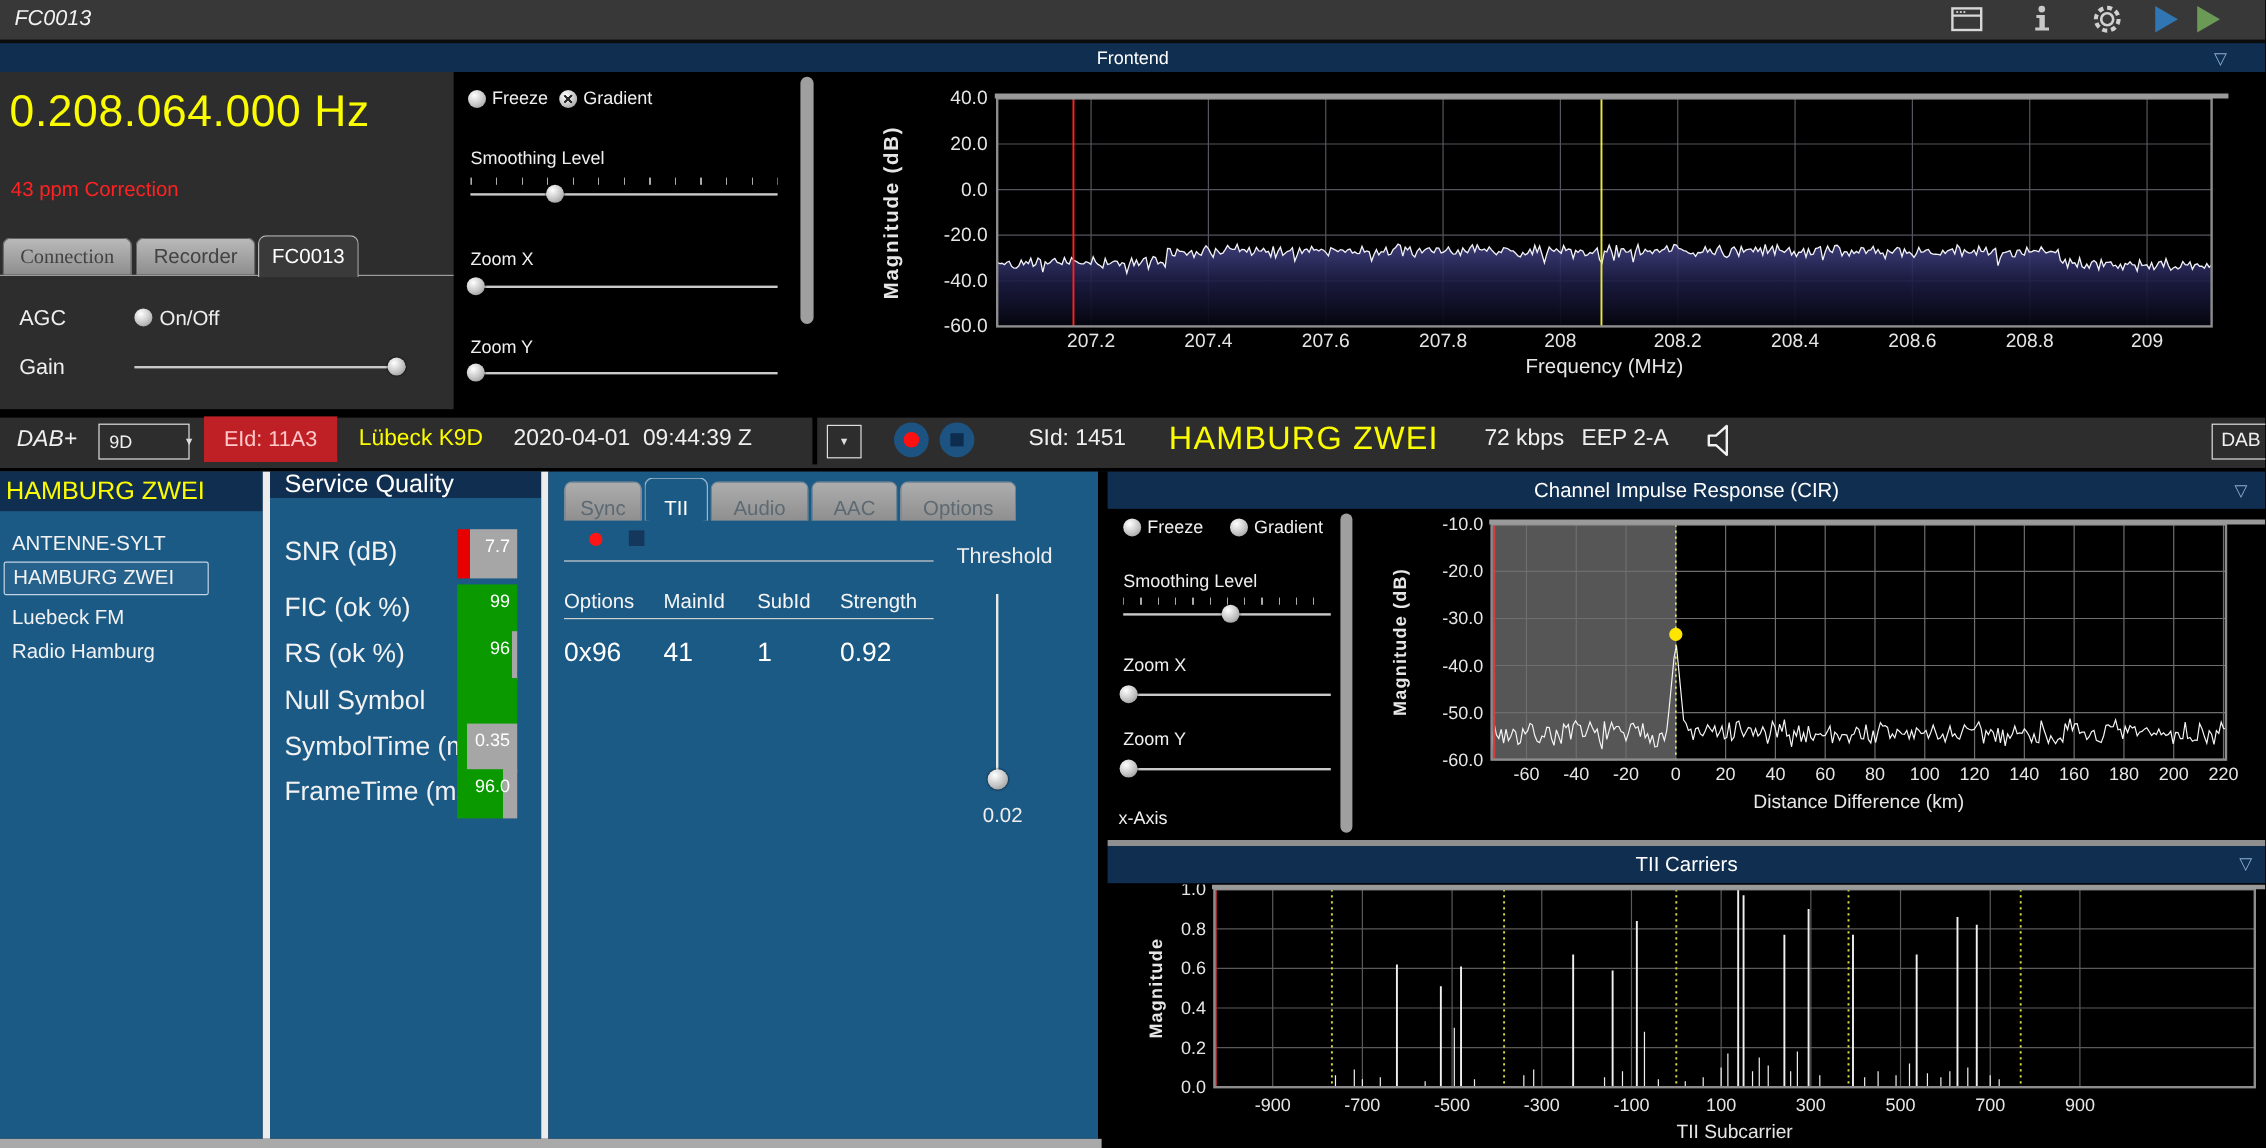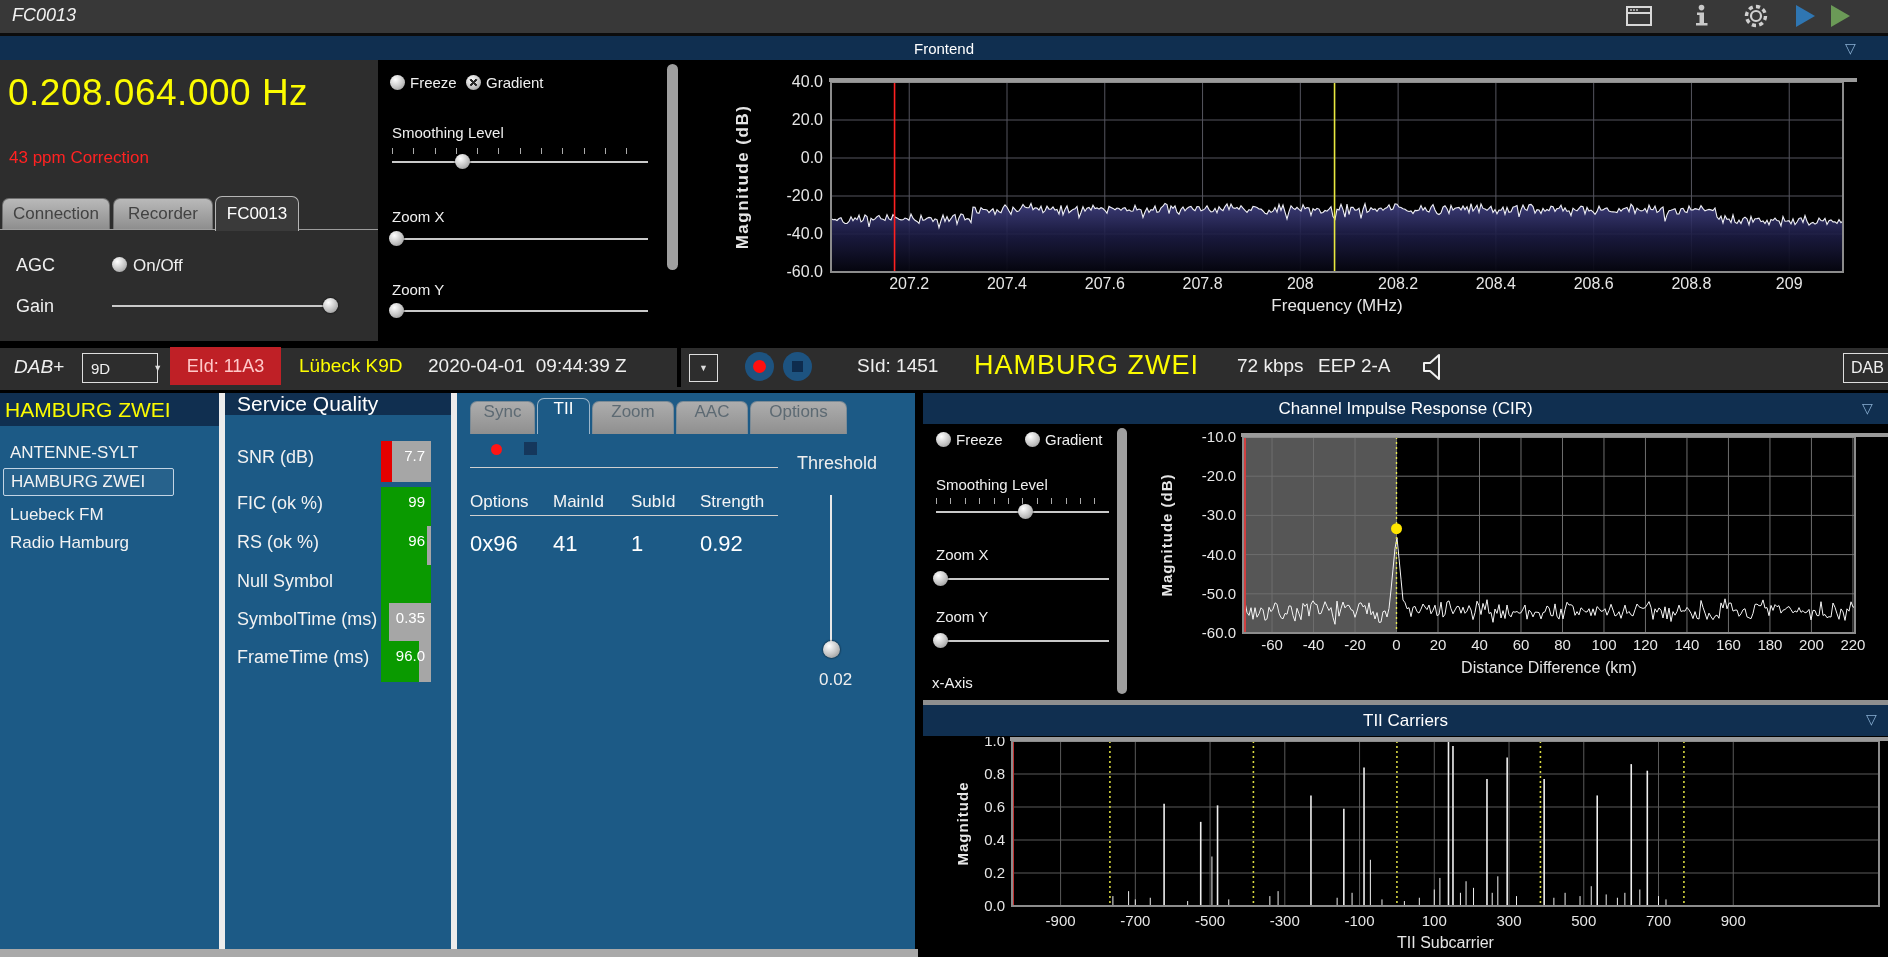--- a/index.html
+++ b/index.html
@@ -19,33 +19,33 @@
   .ticks{position:absolute;height:6px;}
   .t21{background-image:repeating-linear-gradient(90deg,#ababab 0 1px,transparent 1px 21.3px);}
   .t14{background-image:repeating-linear-gradient(90deg,#ababab 0 1px,transparent 1px 14.4px);}
   .ftab{position:absolute;top:198px;height:30px;border-radius:7px 7px 0 0;
         background:linear-gradient(#b9b9b9,#8e8e8e);color:#424242;font-size:17px;
         display:flex;align-items:center;justify-content:center;border:1px solid #6f6f6f;border-bottom:none;}
   .ftab.active{top:196px;height:34px;background:#3a3a3a;color:#fff;border:1px solid #b5b5b5;border-bottom:none;z-index:3;}
   .tabline{position:absolute;left:0;top:229px;width:378px;height:1px;background:#9c9c9c;z-index:1;}
   .dtab{position:absolute;top:401px;height:32px;border-radius:7px 7px 0 0;
         background:linear-gradient(#adadad,#8f8f8f);color:#5d6a73;font-size:17px;
-        display:flex;align-items:flex-start;justify-content:center;border:1px solid #7c8b96;border-bottom:none;}
+        display:flex;align-items:flex-end;justify-content:center;border:1px solid #7c8b96;border-bottom:none;}
   .dtab.active{top:398px;height:35px;background:#1c5a86;color:#fff;border:1px solid #9cb6ca;border-bottom:none;z-index:3;}
   .hdrbar{position:absolute;background:#102f50;color:#fff;display:flex;align-items:center;justify-content:center;}
   .chev{position:absolute;color:#8ab0d4;font-size:14px;}
   .ddbox{position:absolute;border:1px solid #dedede;color:#f0f0f0;display:flex;align-items:center;background:transparent;gap:43px;}
   .arrow{color:#dcdcdc;font-size:9px;}
   .circbtn{position:absolute;width:29px;height:29px;border-radius:50%;background:#1d5380;
            display:flex;align-items:center;justify-content:center;}
   .scrollv{position:absolute;width:11px;background:#9f9f9f;border-radius:6px;}
   .svc{position:absolute;left:3px;width:162px;height:26px;display:flex;align-items:center;
        padding-left:7px;color:#f2f2f2;font-size:17px;}
   .svc.selected{border:1px solid #c2d4e4;border-radius:2px;background:rgba(255,255,255,0.05);}
-  .sq-label{position:absolute;left:237px;font-size:18px;color:#f2f2f2;}
+  .sq-label{position:absolute;left:237px;font-size:22px;color:#f2f2f2;}
   .sq-bar{position:absolute;left:381px;width:50px;height:41px;}
   .sq-val{position:absolute;right:6px;top:6px;font-size:15px;color:#fff;}
   .bar-red-low{background:linear-gradient(90deg,#e60000 0 11px,#a6a6a6 11px);}
   .bar-green-full{background:#0a9a00;}
   .bar-green-96{background:linear-gradient(90deg,#0a9a00 0 46px,#a6a6a6 46px);}
   .bar-green-low{background:linear-gradient(90deg,#0a9a00 0 8px,#a6a6a6 8px);}
   .bar-green-high{background:linear-gradient(90deg,#0a9a00 0 38px,#a6a6a6 38px);}
   svg text{font-family:"Liberation Sans",sans-serif;fill:#e6e6e6;}
   .tblh{position:absolute;font-size:17px;color:#f5f5f5;}
   .tblc{position:absolute;font-size:22px;color:#ffffff;}
@@ -81,21 +81,21 @@
   </div>
   <span class="chev" style="left:1845px;top:40px;">▽</span>
 
   <div class="abs" style="left:0;top:60px;width:1888px;height:281px;background:#000;"></div>
   <div class="abs" style="left:0;top:60px;width:378px;height:281px;background:#2d2d2d;"></div>
 
   <span class="txt yellow" style="left:8px;top:72px;font-size:37px;letter-spacing:0.5px;">0.208.064.000 Hz</span>
   <span class="txt" style="left:9px;top:148px;font-size:17px;color:#ff2222;">43 ppm Correction</span>
 
   <div class="tabline"></div>
-  <div class="ftab" style="left:2px;width:106px;">
+  <div class="ftab" style="left:2px;width:106px;font-family:Liberation Serif, serif;">
     <span>Connection</span>
   </div>
   <div class="ftab" style="left:113px;width:98px;">
     <span>Recorder</span>
   </div>
   <div class="ftab active" style="left:215px;width:82px;">
     <span>FC0013</span>
   </div>
 
   <span class="txt" style="left:16px;top:255px;font-size:18px;">AGC</span>
@@ -260,21 +260,21 @@
   <div class="abs" style="left:451px;top:393px;width:6px;height:556px;background:#ececec;"></div>
 
   <div class="abs" style="left:457px;top:393px;width:458px;height:556px;background:#1c5a86;"></div>
   <div class="dtab" style="left:470px;width:63px;">
     <span>Sync</span>
   </div>
   <div class="dtab active" style="left:537px;width:51px;">
     <span>TII</span>
   </div>
   <div class="dtab" style="left:592px;width:80px;">
-    <span>Zoom</span>
+    <span>Audio</span>
   </div>
   <div class="dtab" style="left:676px;width:70px;">
     <span>AAC</span>
   </div>
   <div class="dtab" style="left:750px;width:95px;">
     <span>Options</span>
   </div>
 
   <span class="abs" style="left:491px;top:444px;width:11px;height:11px;border-radius:50%;background:#ff1515;"></span>
   <span class="abs" style="left:524px;top:442px;width:13px;height:13px;background:#15375c;"></span>

